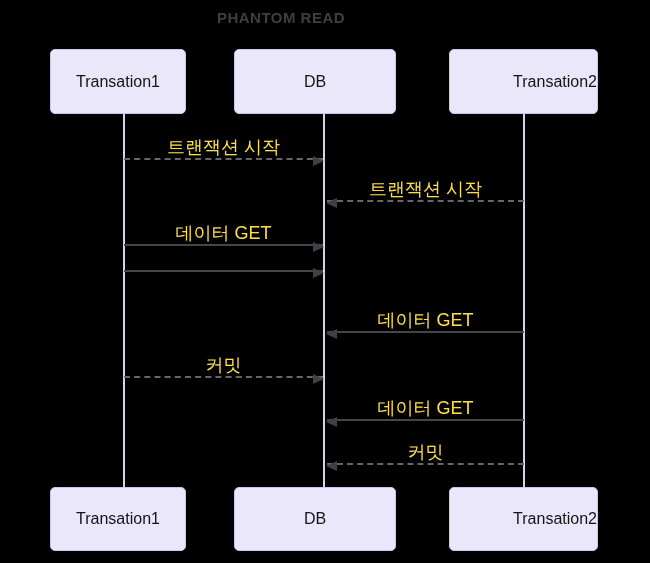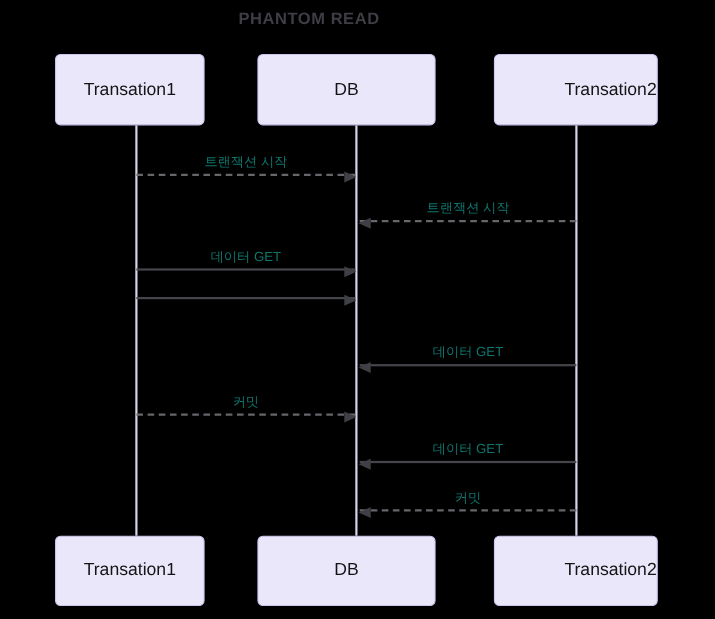--- a/index.html
+++ b/index.html
@@ -51,23 +51,23 @@
   .lifeline-3 { left: 523px; }
   .message {
     position: absolute;
     height: 23px;
   }
   .msg-pair-left  { left: 124px; width: 199px; }
   .msg-pair-right { left: 327px; width: 197px; }
   .msg-label {
     display: block;
     text-align: center;
-    font-size: 12px;
+    font-size: 18px;
     line-height: 16px;
-    color: #0f766e;
+    color: #fde047;
     white-space: nowrap;
   }
   .msg-line {
     position: relative;
     margin-top: 3px;
     height: 0;
   }
   .msg-line.solid  { border-top: 2px solid #45454C; }
   .msg-line.dashed { border-top: 2px dashed #66666B; }
   .arrowhead {

